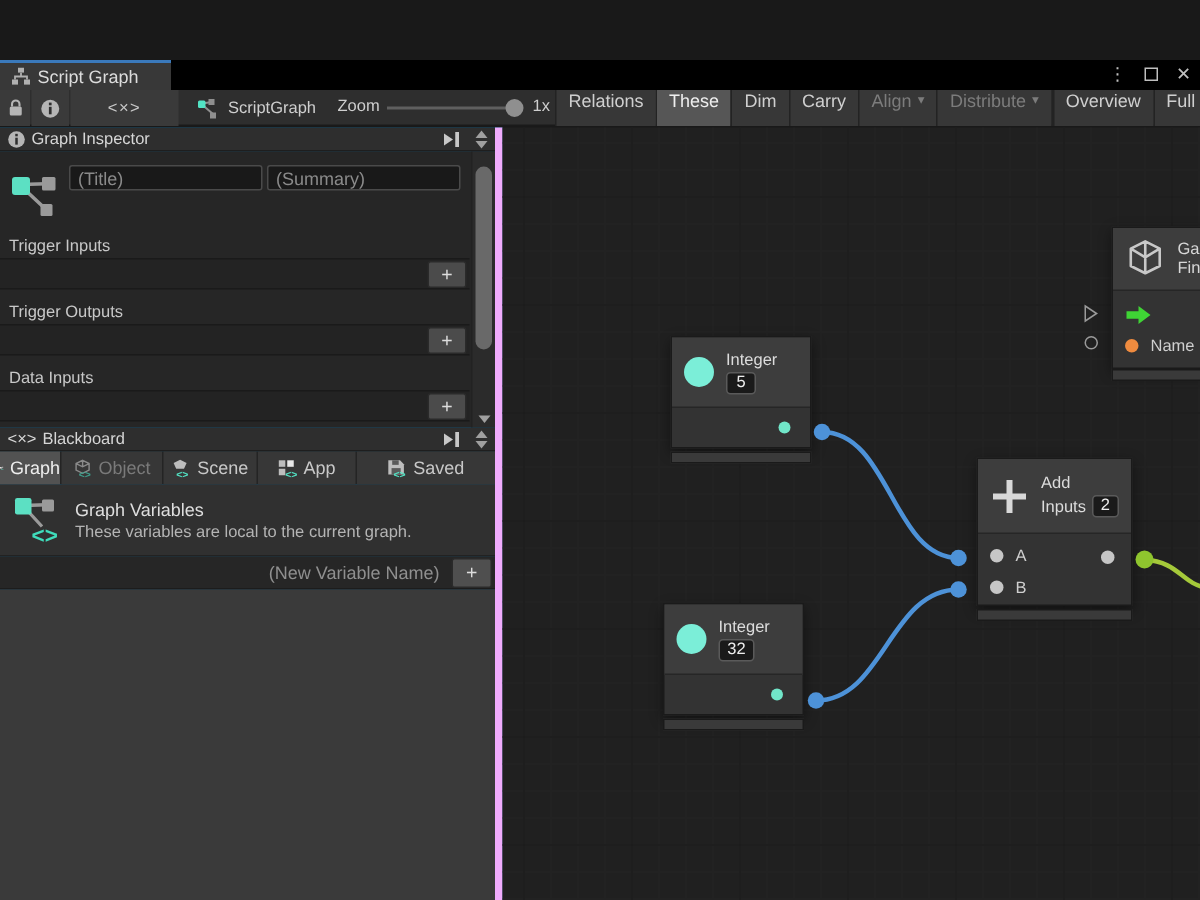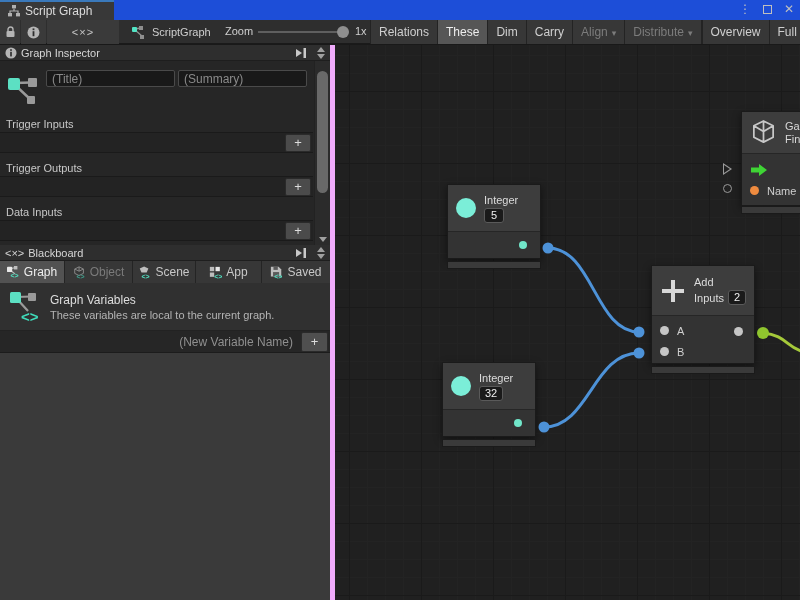--- a/index.html
+++ b/index.html
@@ -1,42 +1,42 @@
 <!DOCTYPE html>
 <html><head>
 <meta charset="utf-8">
 <style>
   * { margin:0; padding:0; box-sizing:border-box; }
   html,body { width:800px; height:600px; background:#191919; overflow:hidden;
     font-family:"Liberation Sans", sans-serif; -webkit-font-smoothing:antialiased; }
   .window { position:relative; width:800px; height:600px; background:#191919; color:#d2d2d2; }
 
   
-  .tabbar { position:relative; height:20px; background:#1d4ed8; }
+  .tabbar { position:relative; height:20px; background:#000000;margin-top:40px; }
   .tab { position:absolute; left:0; top:0; width:114px; height:20px; background:#383838;
     border-top:2px solid #3a79bb; display:flex; align-items:center; gap:5px; padding:0 8px;
     font-size:12px; color:#dcdcdc; }
   .win-controls { position:absolute; right:6px; top:2px; display:flex; gap:12px; align-items:center; color:#bfbfbf; }
   .kebab { font-size:12px; letter-spacing:0; }
   .sq { width:9px; height:9px; border:1.5px solid #bfbfbf; display:inline-block; }
   .x { font-size:12px; }
 
   
   .toolbar { position:relative; height:24px; background:#2e2e2e; border-bottom:1px solid #1a1a1a; font-size:12px; }
   .tb-btn { position:absolute; top:0; height:24px; background:#3a3a3a; display:flex; align-items:center; justify-content:center; color:#c8c8c8; }
   .tb-lock { left:0; width:20px; }
   .tb-info { left:21px; width:25px; }
   .tb-code { left:47px; width:72px; font-size:11px; letter-spacing:1px; }
   .tb-graphname { position:absolute; left:131px; top:0; height:24px; display:flex; align-items:center; gap:6px; color:#cfcfcf; font-size:11px; }
   .tb-zoomlabel { position:absolute; left:225px; top:5px; color:#cfcfcf; font-size:11px; }
   .zoom-track { position:absolute; left:258px; top:11px; width:84px; height:2px; background:#5f5f5f; }
   .zoom-handle { position:absolute; left:337px; top:6px; width:12px; height:12px; border-radius:50%; background:#8f8f8f; }
   .tb-zoomval { position:absolute; left:355px; top:5px; color:#cfcfcf; font-size:11px; }
   .tb-buttons { position:absolute; left:370px; right:0; top:0; height:24px; display:flex; }
-  .tbtn { height:24px; display:flex; align-items:center; gap:4px; padding:0 8px; background:#373737;
+  .tbtn { height:24px; display:flex; gap:4px; padding:0 8px; background:#373737;
     border-left:1px solid #232323; color:#cfcfcf; white-space:nowrap; }
   .tbtn.active { background:#565656; color:#eee; }
   .tbtn.disabled { color:#7c7c7c; }
   .tbtn .dd { font-size:9px; margin-top:1px; }
   .gap { width:5px; background:#2e2e2e; border-left:1px solid #232323; }
 
   
   .main { position:absolute; top:45px; left:0; right:0; bottom:0; display:flex; }
 
   
@@ -274,21 +274,21 @@
               <rect x="8.5" y="0" width="2.5" height="10" fill="#c8c8c8"></rect>
             </svg>
         </span>
         <span class="stack-arrows">
             <span class="tri-up"></span>
             <span class="tri-down"></span>
           </span>
       </div>
 
       <div class="bb-tabs">
-        <div class="bbtab active" style="width:64px">
+        <div class="bbtab active" style="width:40px">
           <svg width="13" height="13" viewBox="0 0 15 15">
             <rect x="8" y="0" width="4" height="4" fill="#bdbdbd"></rect>
               <path d="M4 3 L9 2 M4 5 L9 9" stroke="#bdbdbd" stroke-width="1.3"></path>
             <rect x="0" y="1" width="6" height="6" rx="1" fill="#e8e8e8"></rect>
             <text x="4" y="14" font-size="8" fill="#52e3c4" font-weight="bold">&lt;&gt;</text>
           </svg>
           <span>Graph</span>
         </div>
         <div class="bbtab disabled" style="width:67px">
           <svg width="13" height="13" viewBox="0 0 15 15">

